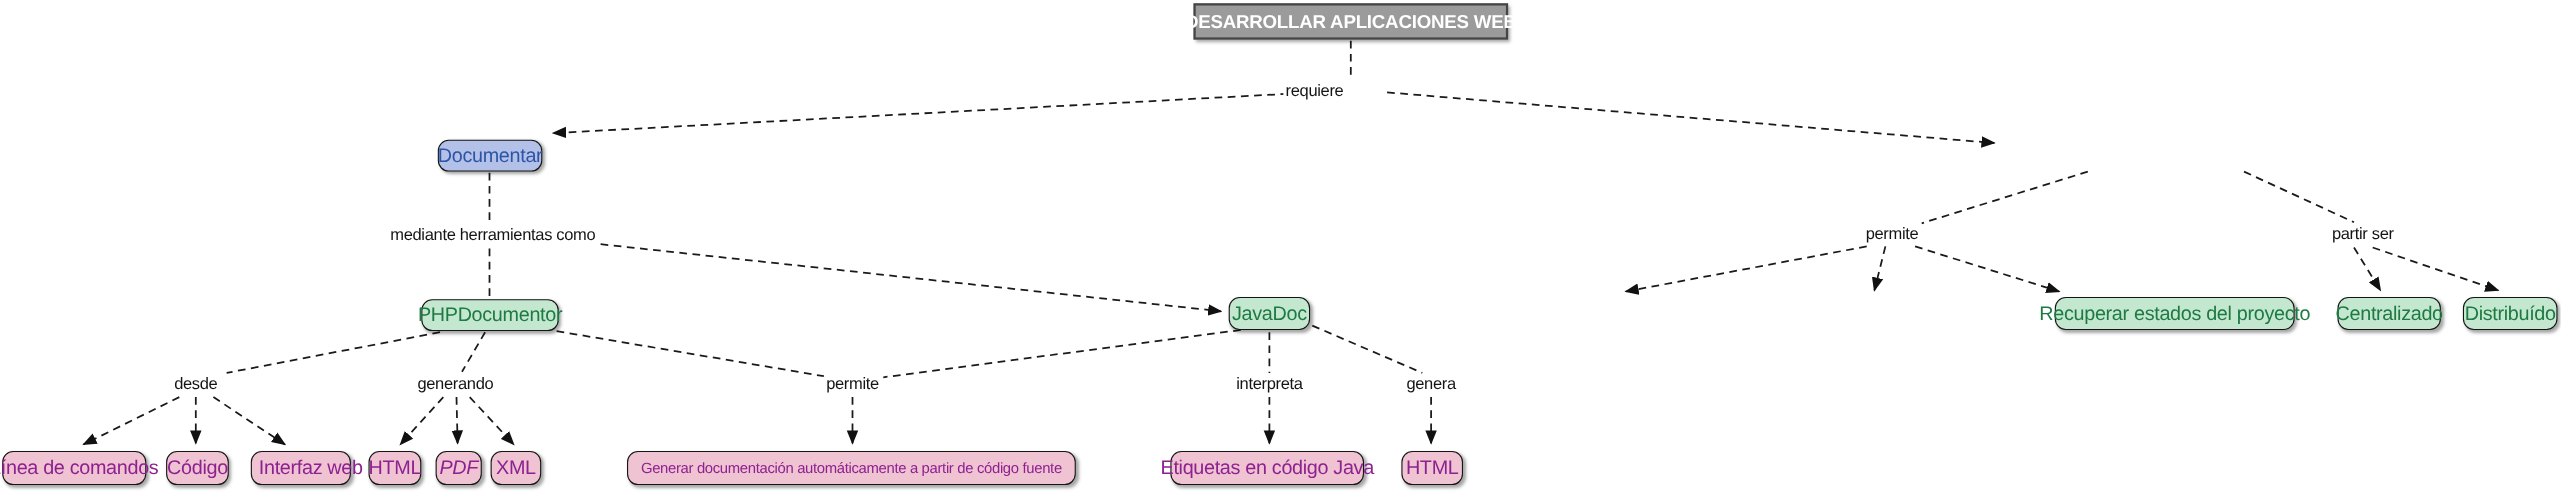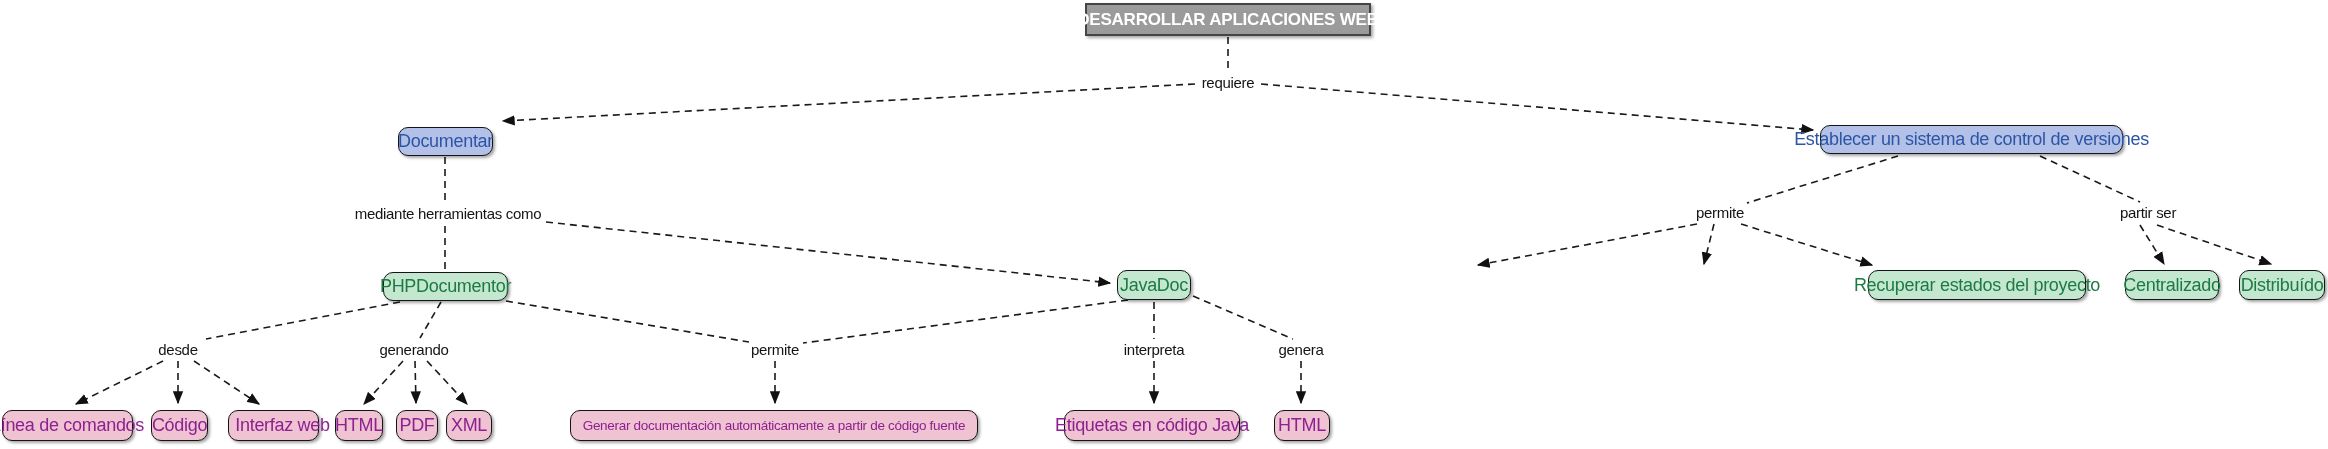--- a/index.html
+++ b/index.html
@@ -90,39 +90,38 @@
     <path class="edge" d="M1697,224 L1478,265" marker-end="url(#arrow)"></path>
     <path class="edge" d="M1714,224 L1704,264" marker-end="url(#arrow)"></path>
     <path class="edge" d="M1741,224 L1872,265" marker-end="url(#arrow)"></path>
     <path class="edge" d="M2140,225 L2164,264" marker-end="url(#arrow)"></path>
     <path class="edge" d="M2157,225 L2271,264" marker-end="url(#arrow)"></path>
   </svg>
 
   <div class="node node-title" style="left:1085px; top:3px; width:286px; height:33px;">DESARROLLAR APLICACIONES WEB</div>
 
   <div class="node node-blue" style="left:398px; top:127px; width:95px; height:29px;">Documentar</div>
-  <div class="node node-blue" style="left:1820px; top:125px; width:303px; height:29px;">Establecer un sistema de control de versiones</div>
 
   <div class="node node-green" style="left:383px; top:272px; width:125px; height:29px;">PHPDocumentor</div>
   <div class="node node-green" style="left:1117px; top:270px; width:74px; height:30px;">JavaDoc</div>
   <div class="node node-green" style="left:1868px; top:270px; width:218px; height:30px;">Recuperar estados del proyecto</div>
   <div class="node node-green" style="left:2125px; top:270px; width:94px; height:30px;">Centralizado</div>
   <div class="node node-green" style="left:2239px; top:270px; width:86px; height:30px;">Distribuído</div>
 
   <div class="node node-pink" style="left:2px; top:410px; width:131px; height:31px;">Línea de comandos</div>
   <div class="node node-pink" style="left:151px; top:410px; width:57px; height:31px;">Código</div>
   <div class="node node-pink" style="left:228px; top:410px; width:91px; height:31px;padding-left:18px;">Interfaz web</div>
   <div class="node node-pink" style="left:335px; top:410px; width:48px; height:31px;">HTML</div>
-  <div class="node node-pink" style="left:396px; top:410px; width:42px; height:31px;">PDF</div>
+  <div class="node node-pink" style="left:396px; top:410px; width:42px; height:31px;font-style:italic;">PDF</div>
   <div class="node node-pink" style="left:446px; top:410px; width:46px; height:31px;">XML</div>
   <div class="node node-pink" style="left:570px; top:410px; width:408px; height:31px; font-size:13.5px;">Generar documentación automáticamente a partir de código fuente</div>
   <div class="node node-pink" style="left:1064px; top:410px; width:176px; height:31px;">Etiquetas en código Java</div>
   <div class="node node-pink" style="left:1274px; top:410px; width:56px; height:31px;">HTML</div>
 
-  <div class="link-label" style="left:1228px; top:74px;">requiere</div>
+  <div class="link-label" style="left:1195px; top:74px;">requiere</div>
   <div class="link-label" style="left:448px; top:205px;">mediante herramientas como</div>
   <div class="link-label" style="left:178px; top:341px;">desde</div>
   <div class="link-label" style="left:414px; top:341px;">generando</div>
   <div class="link-label" style="left:775px; top:341px;">permite</div>
   <div class="link-label" style="left:1154px; top:341px;">interpreta</div>
   <div class="link-label" style="left:1301px; top:341px;">genera</div>
   <div class="link-label" style="left:1720px; top:204px;">permite</div>
   <div class="link-label" style="left:2148px; top:204px;">partir ser</div>
 
 </div>

